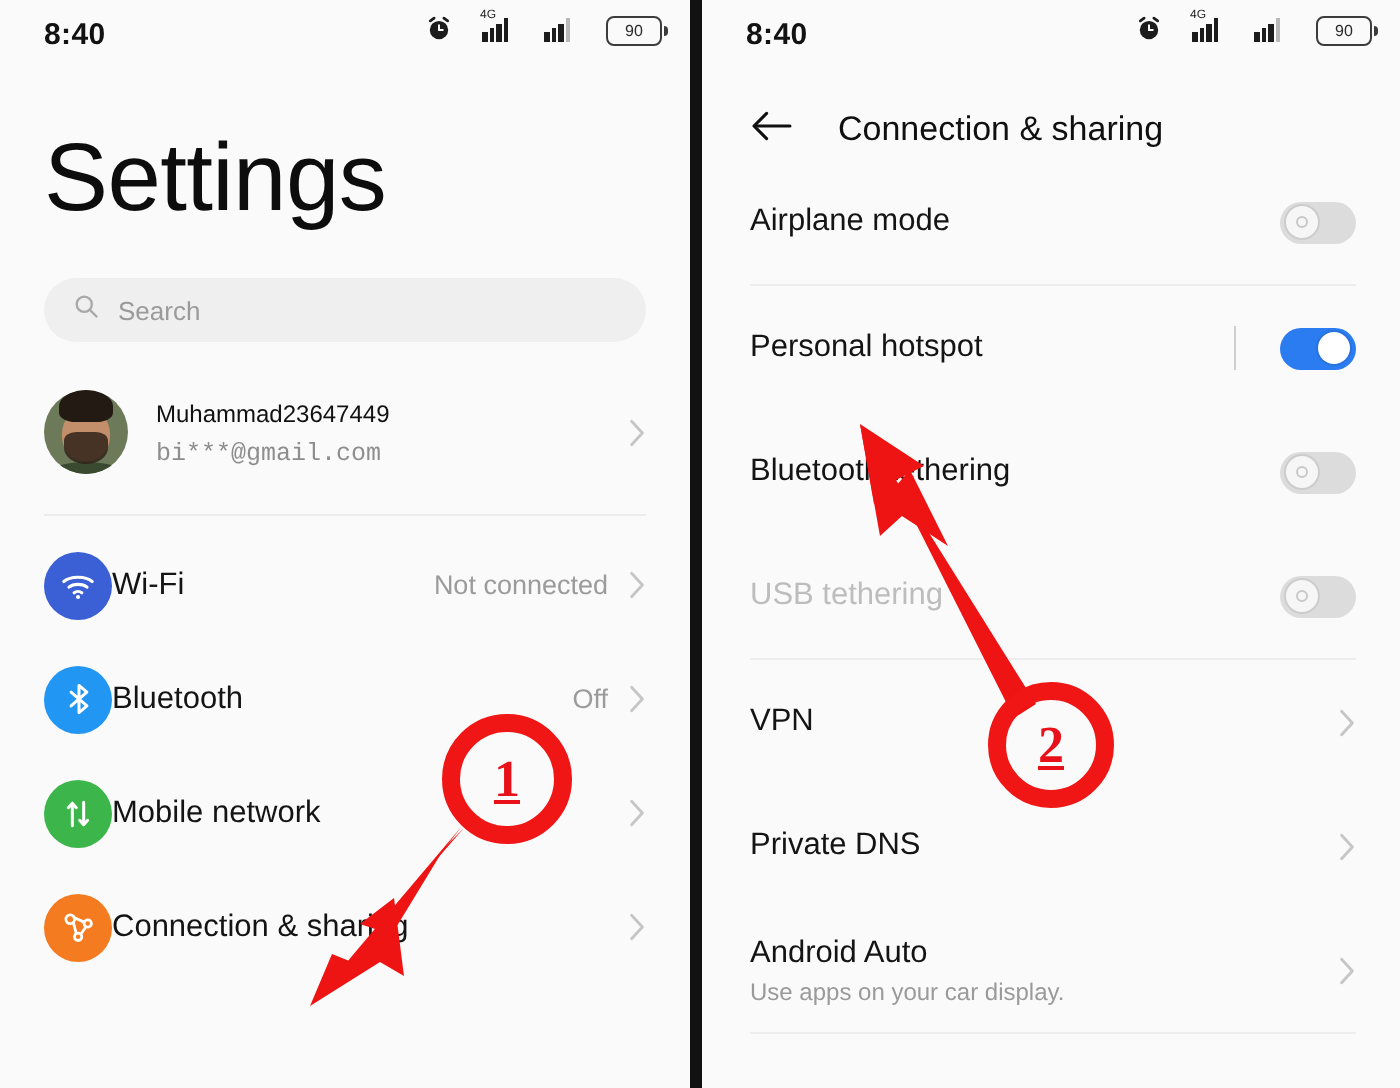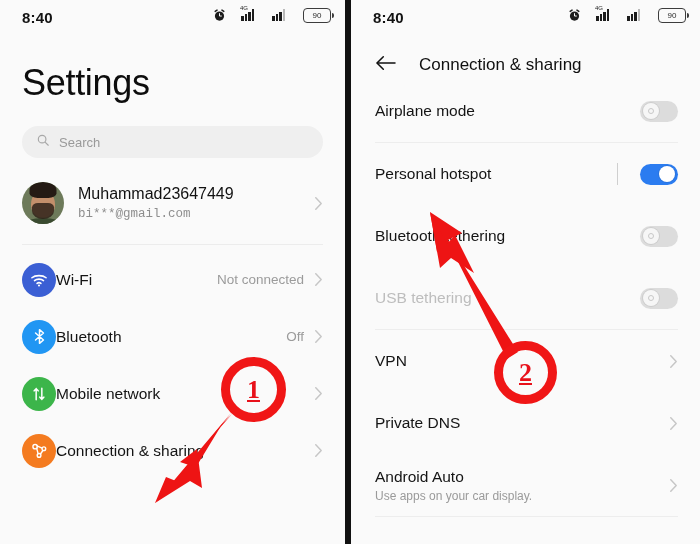--- a/index.html
+++ b/index.html
@@ -102,21 +102,21 @@
     border-radius: 0 2px 2px 0;
   }
   .battery-level {
     font-size: 8px;
     color: #2b2b2b;
     line-height: 8px;
   }
 
   
   .settings-title {
-    font-size: 36px;
+    font-size: 48px;
     color: #0d0d0d;
     font-weight: 400;
     margin: 28px 0 0 22px;
     letter-spacing: -0.3px;
   }
   .search-bar {
     margin: 22px 22px 0 22px;
     height: 32px;
     background: #efefef;
     border-radius: 17px;
@@ -184,21 +184,21 @@
     left: 50%;
     bottom: -6px;
     transform: translateX(-50%);
     width: 38px;
     height: 12px;
     border-radius: 50% 50% 0 0;
     background: #3a4a30;
   }
   .account-text { flex: 1; min-width: 0; }
   .account-name {
-    font-size: 16px;
+    font-size: 12px;
     color: #111111;
     line-height: 20px;
   }
   .account-mail {
     font-size: 12.5px;
     color: #8e8e8e;
     margin-top: 3px;
     line-height: 15px;
     font-family: Liberation Mono, monospace;
   }

